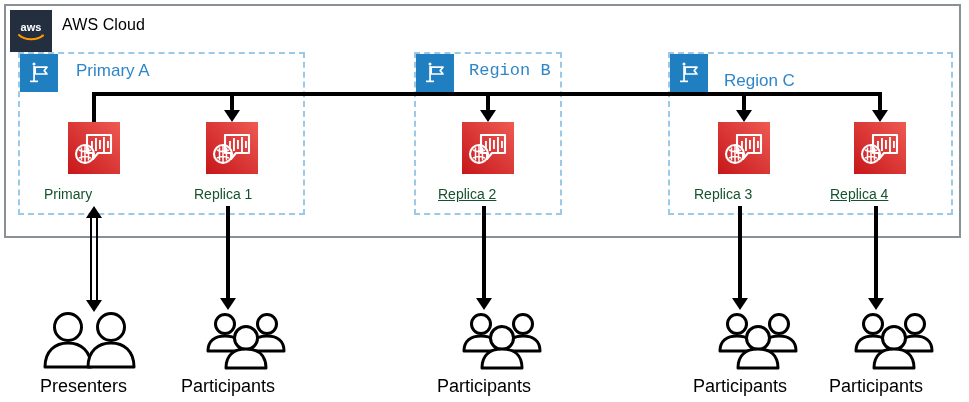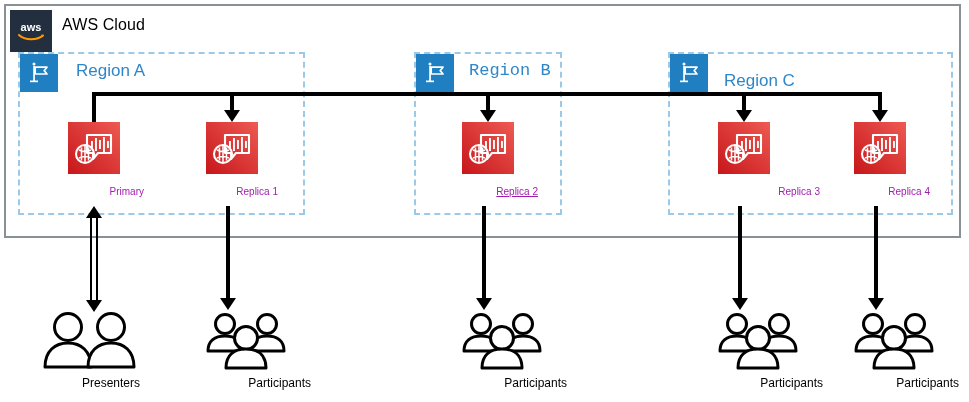--- a/index.html
+++ b/index.html
@@ -68,24 +68,24 @@
   }
 
   
   .svc{
     position:absolute;
     width:52px;height:52px;
   }
   .svc svg{display:block;width:52px;height:52px;}
   .svc-label{
     position:absolute;
-    font-size:10px;
-    color:#a21caf;
+    font-size:14px;
+    color:#14532d;
     white-space:nowrap;
-    text-align:right;
+    text-align:left;
   }
 
   
   .conn{position:absolute;background:#000000;}
   .hbar{height:4px;}
   .vbar{width:4px;}
   .arrow-down{
     position:absolute;
     width:0;height:0;
     border-left:8px solid transparent;
@@ -109,24 +109,24 @@
     background:transparent;
   }
 
   
   .people{
     position:absolute;
   }
   .people svg{display:block;}
   .people-label{
     position:absolute;
-    font-size:12px;
+    font-size:18px;
     color:#000000;
     white-space:nowrap;
-    text-align:right;
+    text-align:left;
   }
 </style>
 </head>
 <body>
 
 <div id="stage">
 
   <div class="cloud-box">
 
     <div class="aws-logo">
@@ -142,21 +142,21 @@
 
   <div class="region-box" style="left:18px; top:52px; width:287px; height:163px;"></div>
   <div class="region-badge" style="left:20px; top:54px;">
     <svg width="26" height="26" viewBox="0 0 26 26" aria-hidden="true">
       <circle cx="8" cy="4" r="1.5" fill="#ffffff"></circle>
       <rect x="7.2" y="6" width="1.7" height="15" fill="#ffffff"></rect>
       <rect x="4" y="20.5" width="8" height="1.7" fill="#ffffff"></rect>
       <path d="M9.2 7.2 H21 L18.2 10.6 L21 14 H9.2 Z" fill="none" stroke="#ffffff" stroke-width="1.7" stroke-linejoin="round"></path>
     </svg>
   </div>
-  <div class="region-label" style="left:76px; top:61px;">Region A</div>
+  <div class="region-label" style="left:76px; top:61px;">Primary A</div>
 
   <div class="region-box" style="left:414px; top:52px; width:148px; height:163px;"></div>
   <div class="region-badge" style="left:416px; top:54px;">
     <svg width="26" height="26" viewBox="0 0 26 26" aria-hidden="true">
       <circle cx="8" cy="4" r="1.5" fill="#ffffff"></circle>
       <rect x="7.2" y="6" width="1.7" height="15" fill="#ffffff"></rect>
       <rect x="4" y="20.5" width="8" height="1.7" fill="#ffffff"></rect>
       <path d="M9.2 7.2 H21 L18.2 10.6 L21 14 H9.2 Z" fill="none" stroke="#ffffff" stroke-width="1.7" stroke-linejoin="round"></path>
     </svg>
   </div>
@@ -222,21 +222,21 @@
       <path d="M19 13 H43 V31 H30 L25 37 V31 H19 Z" fill="none" stroke="#ffffff" stroke-width="2.1" stroke-linejoin="round"></path>
       <rect x="23" y="19" width="1.9" height="7" fill="#ffffff"></rect>
       <rect x="27" y="16" width="1.9" height="13" fill="#ffffff"></rect>
       <rect x="31" y="18" width="1.9" height="9" fill="#ffffff"></rect>
       <rect x="35" y="15" width="1.9" height="15" fill="#ffffff"></rect>
       <rect x="39" y="19" width="1.9" height="7" fill="#ffffff"></rect>
       <circle cx="17" cy="32" r="9" fill="none" stroke="#ffffff" stroke-width="2.1"></circle>
       <path d="M17 24 V40 M11 28 Q17 31 23 28 M11 36 Q17 33 23 36 M13.5 25.5 V38.5 M20.5 25.5 V38.5" fill="none" stroke="#ffffff" stroke-width="1.5"></path>
     </svg>
   </div>
-  <div class="svc-label" style="left:178px; top:186px; width:100px;">Replica 1</div>
+  <div class="svc-label" style="left:194px; top:186px; width:100px;">Replica 1</div>
 
   <div class="svc" style="left:462px; top:122px;">
     <svg viewBox="0 0 52 52" aria-hidden="true">
       <defs>
         <linearGradient id="g3" x1="0" y1="1" x2="1" y2="0">
           <stop offset="0" stop-color="#C7161A"></stop>
             <stop offset="1" stop-color="#EE5A52"></stop>
         </linearGradient>
       </defs>
       <rect width="52" height="52" fill="url(#g3)"></rect>
@@ -264,42 +264,42 @@
       <path d="M19 13 H43 V31 H30 L25 37 V31 H19 Z" fill="none" stroke="#ffffff" stroke-width="2.1" stroke-linejoin="round"></path>
       <rect x="23" y="19" width="1.9" height="7" fill="#ffffff"></rect>
       <rect x="27" y="16" width="1.9" height="13" fill="#ffffff"></rect>
       <rect x="31" y="18" width="1.9" height="9" fill="#ffffff"></rect>
       <rect x="35" y="15" width="1.9" height="15" fill="#ffffff"></rect>
       <rect x="39" y="19" width="1.9" height="7" fill="#ffffff"></rect>
       <circle cx="17" cy="32" r="9" fill="none" stroke="#ffffff" stroke-width="2.1"></circle>
       <path d="M17 24 V40 M11 28 Q17 31 23 28 M11 36 Q17 33 23 36 M13.5 25.5 V38.5 M20.5 25.5 V38.5" fill="none" stroke="#ffffff" stroke-width="1.5"></path>
     </svg>
   </div>
-  <div class="svc-label" style="left:720px; top:186px; width:100px;">Replica 3</div>
+  <div class="svc-label" style="left:694px; top:186px; width:100px;">Replica 3</div>
 
   <div class="svc" style="left:854px; top:122px;">
     <svg viewBox="0 0 52 52" aria-hidden="true">
       <defs>
         <linearGradient id="g5" x1="0" y1="1" x2="1" y2="0">
           <stop offset="0" stop-color="#C7161A"></stop>
             <stop offset="1" stop-color="#EE5A52"></stop>
         </linearGradient>
       </defs>
       <rect width="52" height="52" fill="url(#g5)"></rect>
       <path d="M19 13 H43 V31 H30 L25 37 V31 H19 Z" fill="none" stroke="#ffffff" stroke-width="2.1" stroke-linejoin="round"></path>
       <rect x="23" y="19" width="1.9" height="7" fill="#ffffff"></rect>
       <rect x="27" y="16" width="1.9" height="13" fill="#ffffff"></rect>
       <rect x="31" y="18" width="1.9" height="9" fill="#ffffff"></rect>
       <rect x="35" y="15" width="1.9" height="15" fill="#ffffff"></rect>
       <rect x="39" y="19" width="1.9" height="7" fill="#ffffff"></rect>
       <circle cx="17" cy="32" r="9" fill="none" stroke="#ffffff" stroke-width="2.1"></circle>
       <path d="M17 24 V40 M11 28 Q17 31 23 28 M11 36 Q17 33 23 36 M13.5 25.5 V38.5 M20.5 25.5 V38.5" fill="none" stroke="#ffffff" stroke-width="1.5"></path>
     </svg>
   </div>
-  <div class="svc-label" style="left:830px; top:186px; width:100px;">Replica 4</div>
+  <div class="svc-label" style="left:830px; top:186px; width:100px;text-decoration:underline;">Replica 4</div>
 
   <div class="arrow-up" style="left:86px; top:206px;"></div>
   <div class="dbl-line" style="left:90px; top:218px; height:82px;"></div>
   <div class="arrow-down" style="left:86px; top:300px;"></div>
 
   <div class="conn vbar" style="left:226px; top:206px; height:94px;"></div>
   <div class="arrow-down" style="left:220px; top:298px;"></div>
 
   <div class="conn vbar" style="left:482px; top:206px; height:94px;"></div>
   <div class="arrow-down" style="left:476px; top:298px;"></div>

